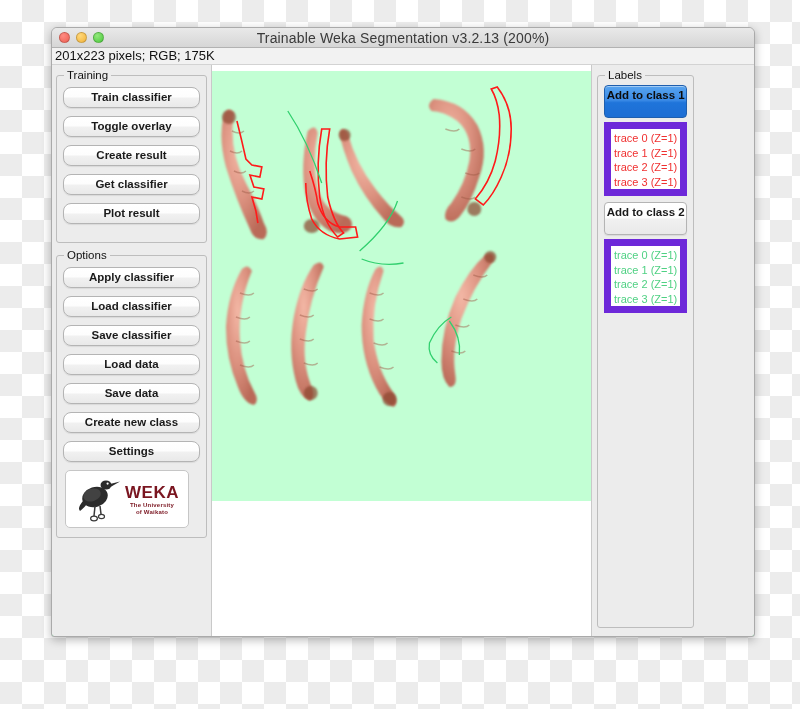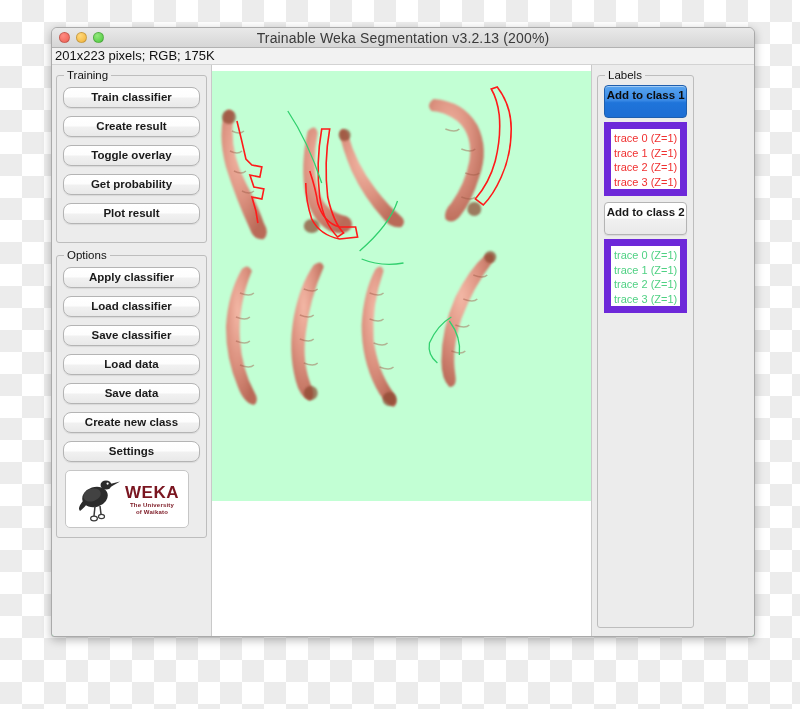--- a/index.html
+++ b/index.html
@@ -268,23 +268,23 @@
 
   <div id="statusbar">201x223 pixels; RGB; 175K</div>
 
   <div id="window-body">
 
     <div id="left-panel">
 
       <fieldset class="group">
         <legend>Training</legend>
         <div class="btn">Train classifier</div>
+        <div class="btn">Toggle overlay</div>
         <div class="btn">Create result</div>
-        <div class="btn">Toggle overlay</div>
-        <div class="btn">Get probability</div>
+        <div class="btn">Get classifier</div>
         <div class="btn">Plot result</div>
       </fieldset>
 
       <fieldset class="group">
         <legend>Options</legend>
         <div class="btn">Apply classifier</div>
         <div class="btn">Load classifier</div>
         <div class="btn">Save classifier</div>
         <div class="btn">Load data</div>
         <div class="btn">Save data</div>

